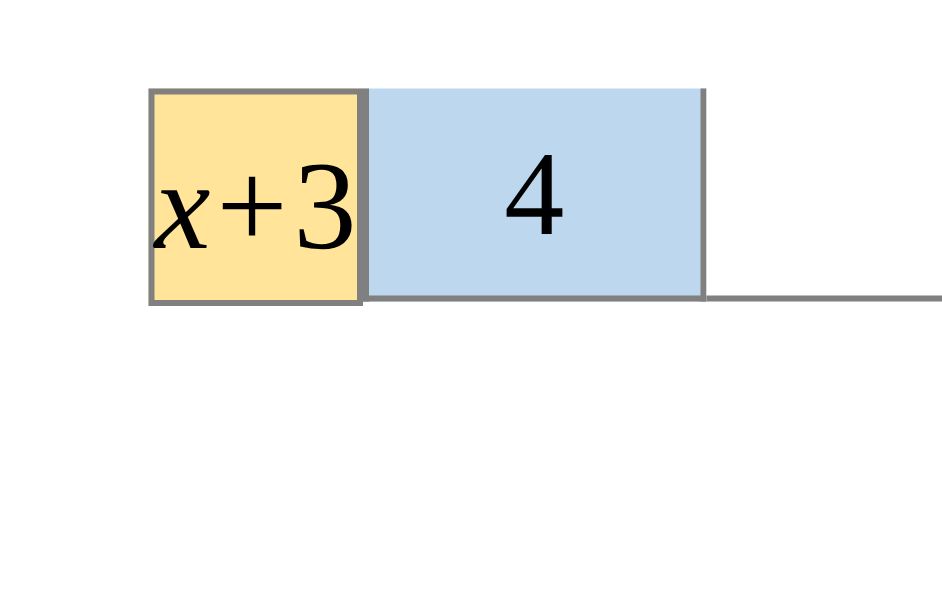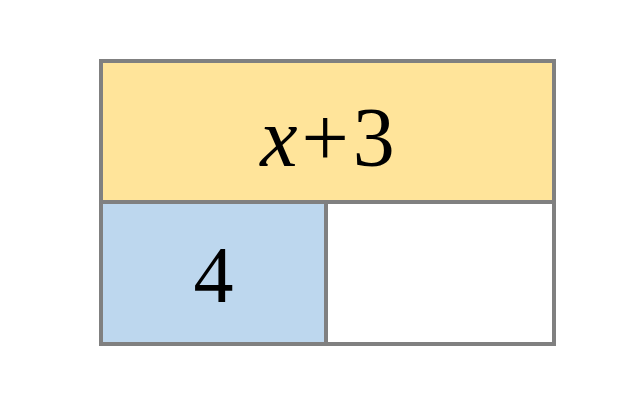--- a/index.html
+++ b/index.html
@@ -18,22 +18,20 @@
 
   
   #diagram {
     position: absolute;
     left: 99px;
     top: 59px;
     width: 457px;
     height: 287px;
     box-sizing: border-box;
     display: flex;
-    flex-direction: column;
-    align-items: center;
   }
 
   
   .row-top {
     box-sizing: border-box;
     width: 100%;
     height: 145px;
     background: #ffe49a;
     border: 4px solid #808080;
     display: flex;

